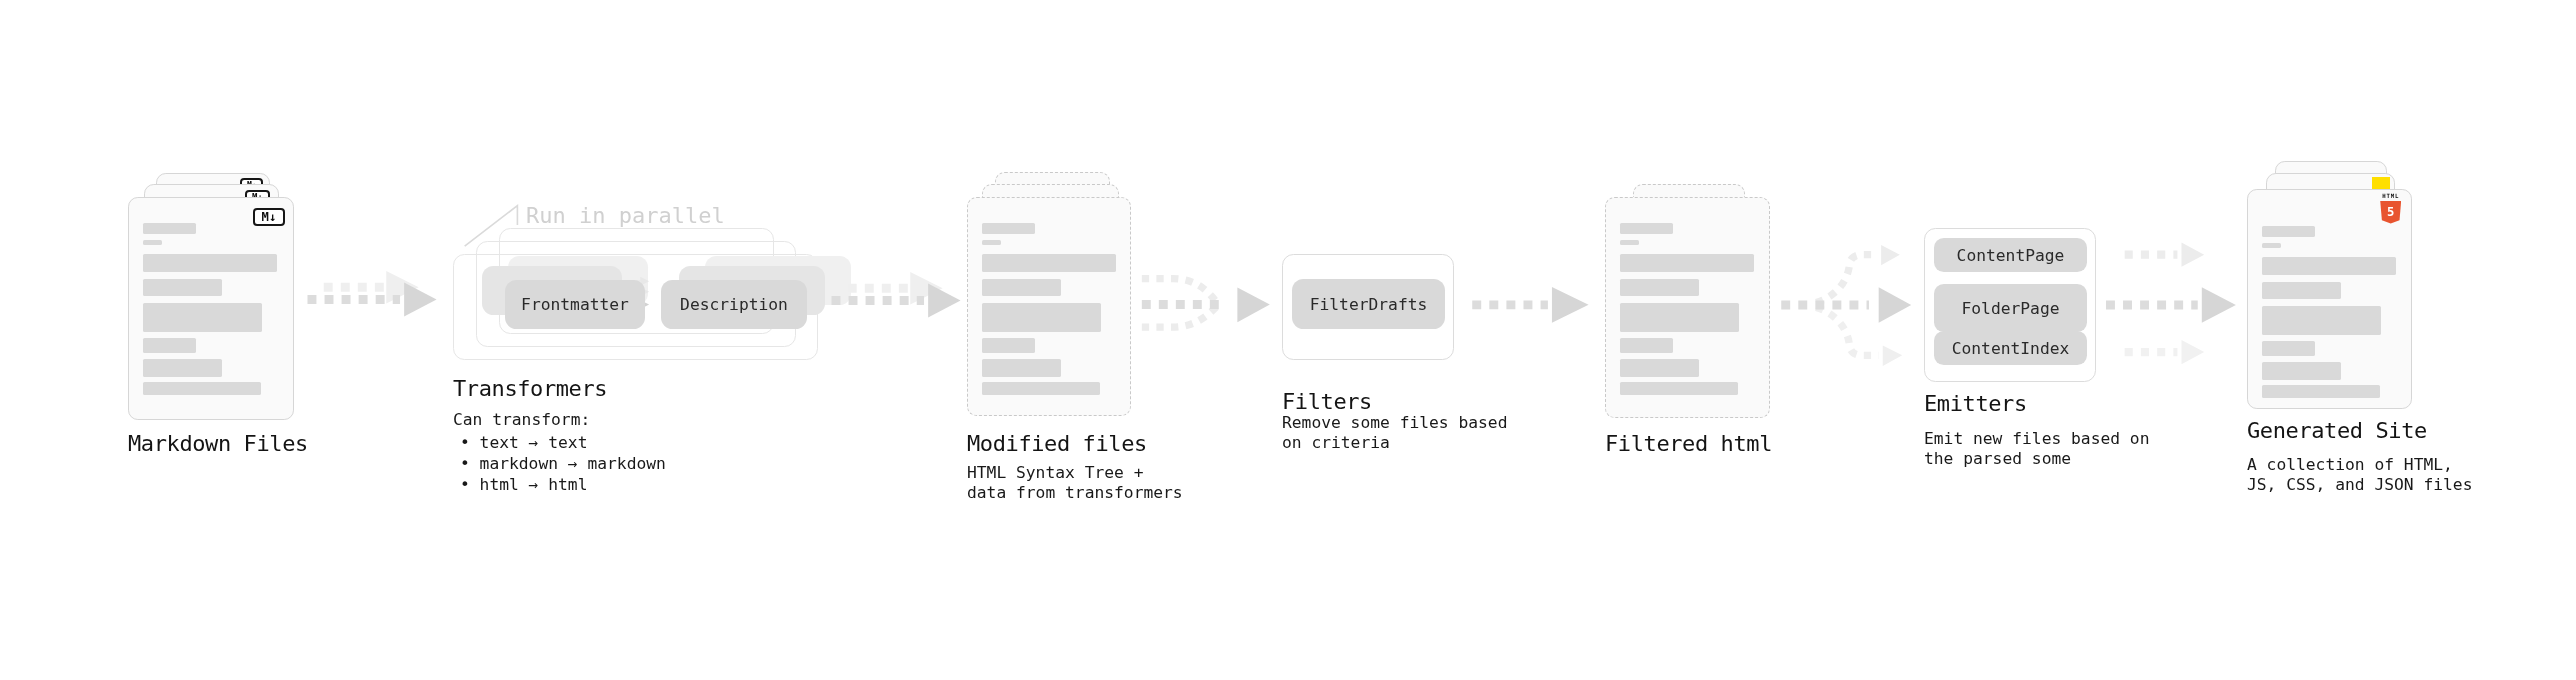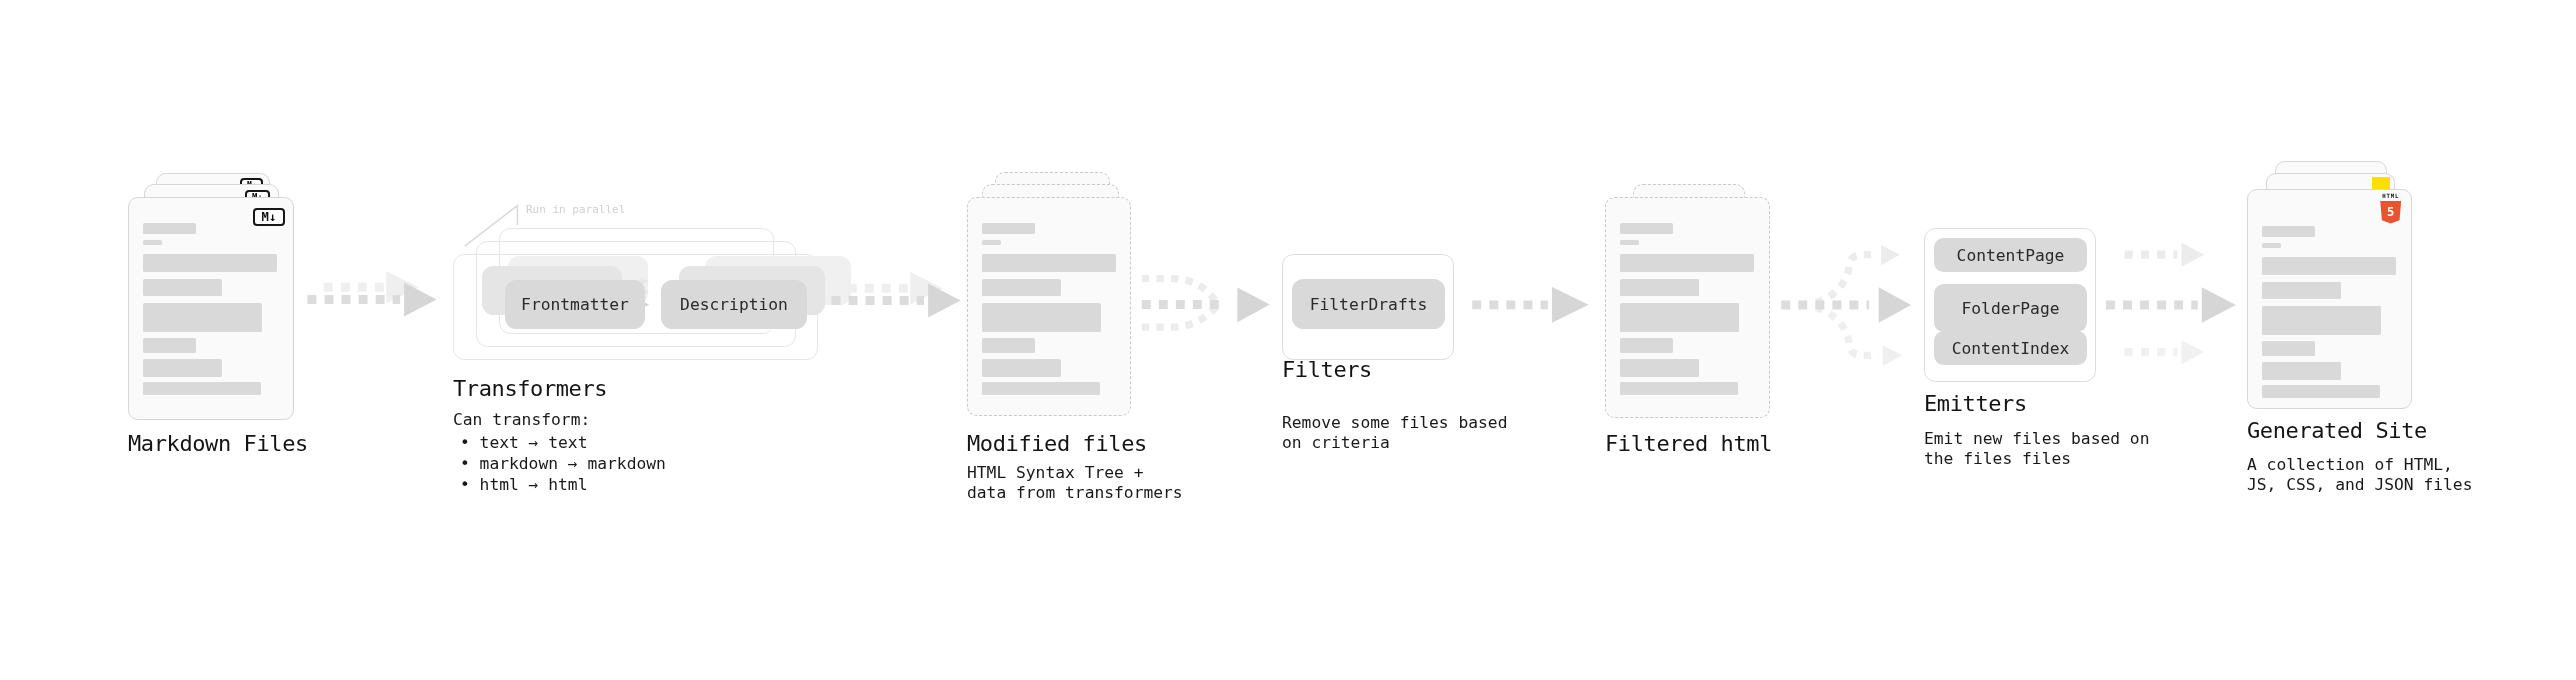--- a/index.html
+++ b/index.html
@@ -13,21 +13,21 @@
   .card.dashed{border:1.6px dashed #c9c9c9;background:#fafafa;}
   .bars{position:absolute;left:14px;top:25px;}
   .bar{background:#d9d9d9;border-radius:1.6px;}
 
   
   .title{position:absolute;font-size:22px;line-height:23px;font-weight:500;color:#141414;white-space:nowrap;letter-spacing:-0.4px;}
   .desc{position:absolute;font-size:16.3px;line-height:20.3px;color:#191919;white-space:nowrap;}
   .desc .line{white-space:nowrap;}
   .bullets{position:absolute;font-size:16.3px;line-height:21px;color:#191919;}
   .bullets .line::before{content:"• ";}
-  .annot{position:absolute;font-size:11px;color:#d0d0d0;white-space:nowrap;}
+  .annot{position:absolute;font-size:22px;color:#d0d0d0;white-space:nowrap;}
 
   
   .groupbox{position:absolute;border:1.6px solid #e6e6e6;border-radius:11.4px;background:transparent;box-sizing:border-box;}
   .panel{position:absolute;border:1.6px solid #dcdcdc;border-radius:11.4px;background:#ffffff;box-sizing:border-box;}
   .chip{position:absolute;background:#d9d9d9;border-radius:11.4px;display:flex;align-items:center;justify-content:center;
         font-size:16.3px;color:#2a2a2a;white-space:nowrap;}
   .chip.small{border-radius:9.8px;}
   .chip.g1{background:#e5e5e5;}
   .chip.g2{background:#f0f0f0;}
 
@@ -156,21 +156,21 @@
   <svg class="arrow" style="left:1136px;top:268px;" width="138" height="81" viewBox="0 0 170 100">
     <path d="M 7,13 L 45,13 C 72,13 88,27 99,42" fill="none" stroke="#ececec" stroke-width="9" stroke-dasharray="9 9"></path>
     <path d="M 7,73 L 45,73 C 72,73 88,59 99,48" fill="none" stroke="#ececec" stroke-width="9" stroke-dasharray="9 9"></path>
     <line x1="7" y1="45" x2="112" y2="45" stroke="#dcdcdc" stroke-width="11" stroke-dasharray="11 10"></line>
     <polygon points="125,24 165,45 125,67" fill="#d6d6d6"></polygon>
   </svg>
 
   <div>
     <div class="panel" style="left:1282px;top:254px;width:172px;height:106px;"></div>
     <div class="chip" style="left:1292px;top:279px;width:153px;height:50px;">FilterDrafts</div>
-    <div class="title" style="left:1282px;top:358px;">Filters</div>
+    <div class="title" style="left:1282px;top:390px;">Filters</div>
     <div class="desc" style="left:1282px;top:413px;">
       <div class="line">Remove some files based</div>
       <div class="line">on criteria</div>
     </div>
   </div>
 
   <svg class="arrow" style="left:1469px;top:286px;" width="122" height="41" viewBox="0 0 150 50">
     <line x1="4" y1="23" x2="97" y2="23" stroke="#dcdcdc" stroke-width="11" stroke-dasharray="11 10"></line>
     <polygon points="102,1 147,23 102,45" fill="#d6d6d6"></polygon>
   </svg>
@@ -202,21 +202,21 @@
   </svg>
 
   <div>
     <div class="panel" style="left:1924px;top:228px;width:172px;height:154px;"></div>
     <div class="chip small" style="left:1934px;top:238px;width:153px;height:34px;">ContentPage</div>
     <div class="chip small" style="left:1934px;top:284px;width:153px;height:48px;">FolderPage</div>
     <div class="chip small" style="left:1934px;top:331px;width:153px;height:34px;">ContentIndex</div>
     <div class="title" style="left:1924px;top:392px;">Emitters</div>
     <div class="desc" style="left:1924px;top:429px;">
       <div class="line">Emit new files based on</div>
-      <div class="line">the files files</div>
+      <div class="line">the parsed some</div>
     </div>
   </div>
 
   <svg class="arrow" style="left:2106px;top:240px;" width="138" height="130" viewBox="0 0 170 160">
     <line x1="23" y1="18" x2="88" y2="18" stroke="#ececec" stroke-width="10" stroke-dasharray="10 10"></line>
     <polygon points="93,3 121,18 93,33" fill="#ececec"></polygon>
     <line x1="0" y1="80" x2="113" y2="80" stroke="#dcdcdc" stroke-width="11" stroke-dasharray="11 10"></line>
     <polygon points="118,58 160,80 118,102" fill="#d6d6d6"></polygon>
     <line x1="23" y1="138" x2="88" y2="138" stroke="#f1f1f1" stroke-width="10" stroke-dasharray="10 10"></line>
     <polygon points="93,123 121,138 93,153" fill="#f1f1f1"></polygon>

